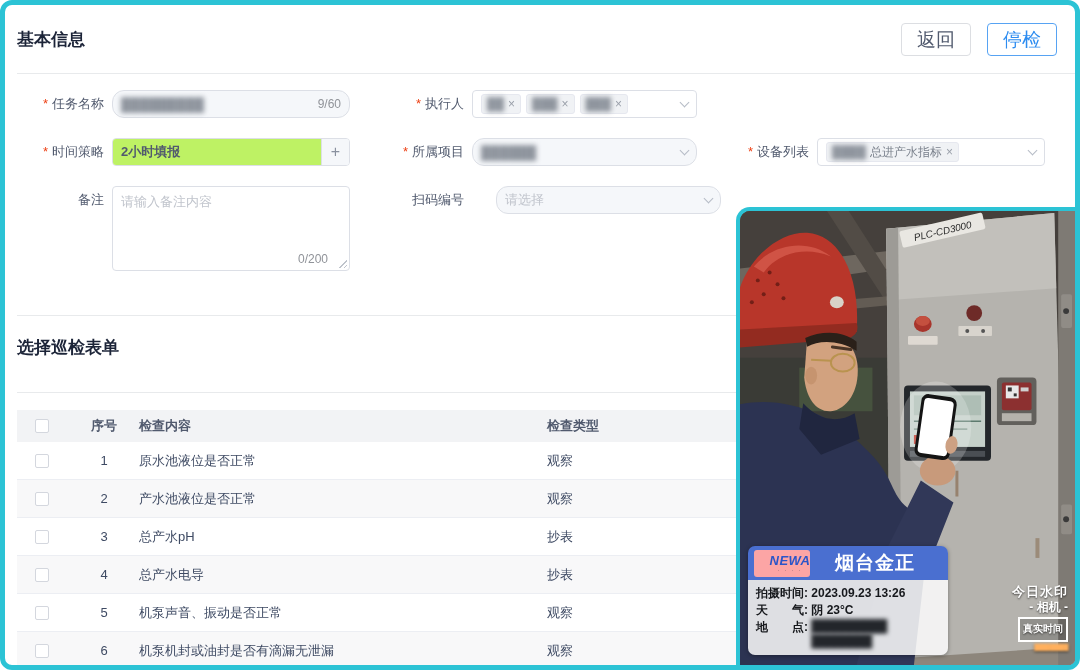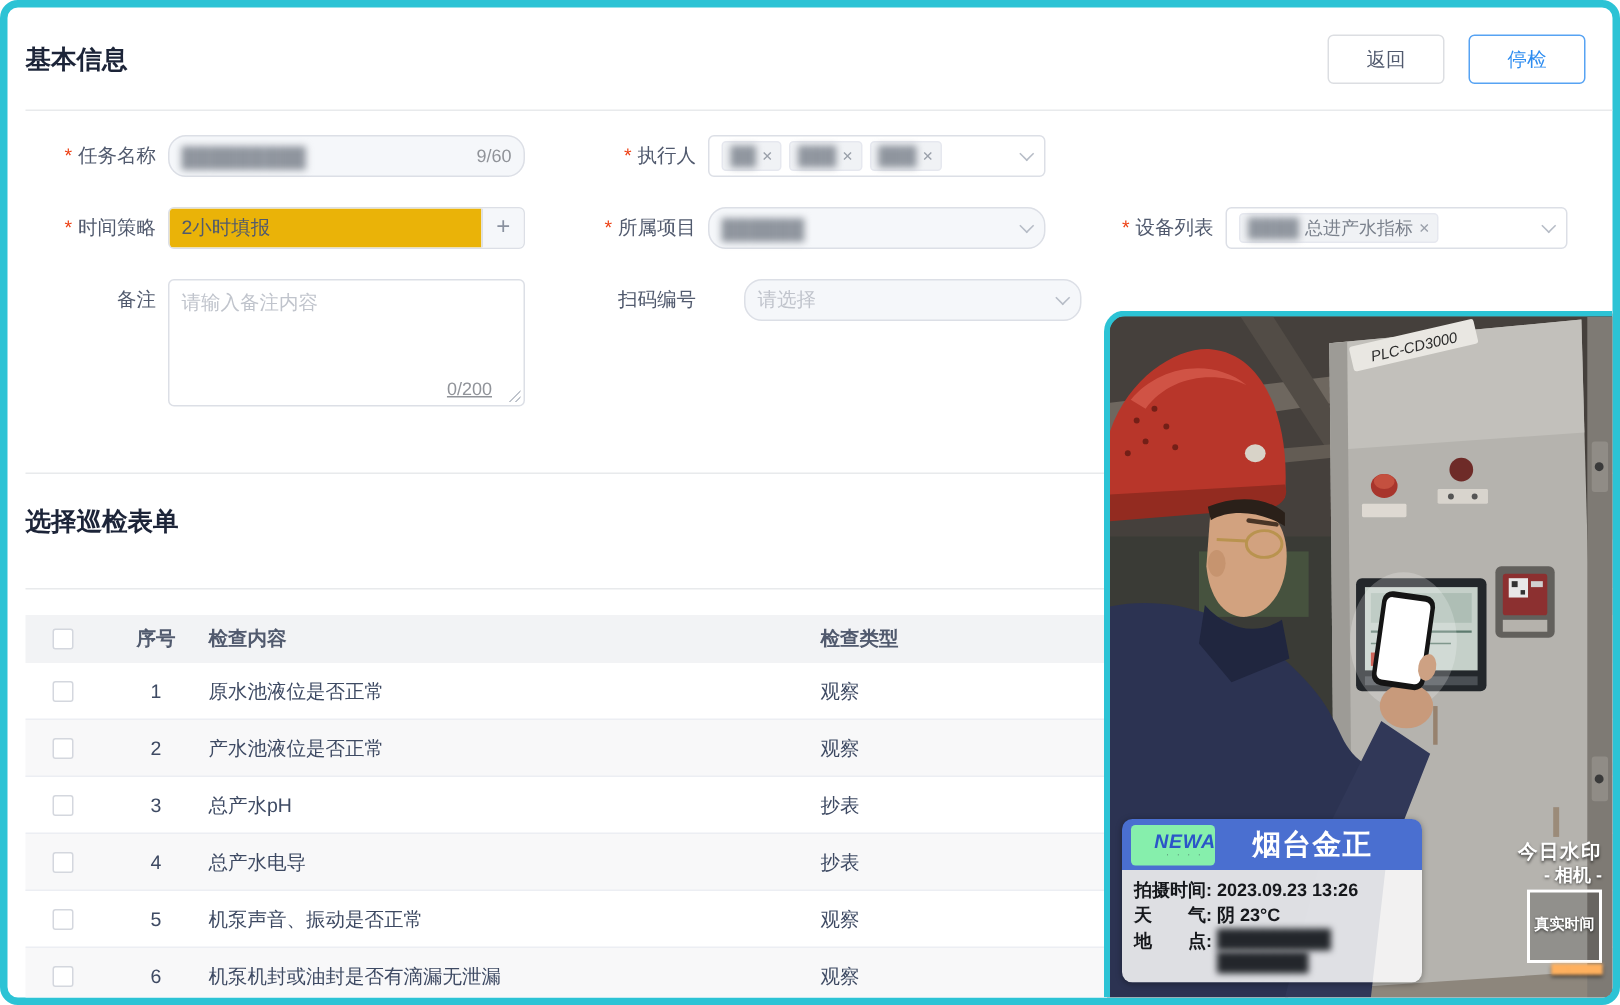--- a/index.html
+++ b/index.html
@@ -6,21 +6,21 @@
   * { box-sizing:border-box; }
   body { font-family:"Liberation Sans","DejaVu Sans",sans-serif; }
 
   .stage { position:relative; width:1080px; height:670px; background:#fff; overflow:hidden; }
   .page  { position:absolute; inset:0; border:5px solid #2cc3d5; border-radius:12px; background:#fff; overflow:hidden; }
 
   
   .hdr { position:absolute; top:18px; left:12px; right:18px; display:flex; align-items:center; }
   .hdr h1 { margin:0; font-size:17px; font-weight:bold; color:#1c2438; }
   .hdr .btns { margin-left:auto; display:flex; gap:16px; }
-  .btn { height:33px; padding:0 25px; font-size:13px; border-radius:4px; background:#fff; cursor:pointer; }
+  .btn { height:33px; padding:0 15px; font-size:19px; border-radius:4px; background:#fff; cursor:pointer; }
   .btn-default { border:1px solid #dcdee2; color:#515a6e; }
   .btn-ghost   { border:1px solid #57a3f3; color:#2d8cf0; }
 
   .hr { position:absolute; left:12px; right:0; height:1px; background:#e8eaec; }
 
   
   .fld { position:absolute; display:flex; align-items:flex-start; }
   .lbl { font-size:13px; color:#515a6e; text-align:right; padding-right:8px; line-height:28px; flex:none; white-space:nowrap; }
   .req::before { content:"*"; color:#ed4014; margin-right:4px; font-size:13px; }
   .ctl { position:relative; border:1px solid #dcdfe6; border-radius:4px; height:28px; background:#fff;
@@ -28,25 +28,25 @@
   .dis { background:#f5f7fa;border-radius:12px; }
   .blurtxt { filter:blur(2.5px); color:#8f959e; }
   .counter { margin-left:auto; font-size:12px; color:#909399; flex:none; }
   .placeholder { color:#c0c4cc; }
   .chev { width:7px; height:7px; border-right:1.4px solid #b6bcc6; border-bottom:1.4px solid #b6bcc6;
           transform:rotate(45deg); margin-left:auto; margin-top:-4px; flex:none; }
   .tag { display:flex; align-items:center; gap:4px; background:#f0f2f5; border:1px solid #e6e8ef; border-radius:3px;
          height:20px; line-height:20px; padding:0 5px; font-size:12px; margin-right:5px; color:#7a818c; flex:none; }
   .tag .x { color:#9aa0aa; cursor:pointer; font-size:12px; filter:none; }
   .igroup { display:flex; padding:0; overflow:hidden; }
-  .igroup .ival { flex:1; display:flex; align-items:center; padding:0 8px; background:#eab308; height:100%; }
+  .igroup .ival { flex:1; display:flex; align-items:center; padding:0 8px; background:#bef264; height:100%;font-weight:bold; }
   .igroup .iadd { width:28px; border-left:1px solid #dcdfe6; background:#f5f7fa; display:flex; align-items:center;
                   justify-content:center; color:#8a919f; font-size:16px; cursor:pointer; height:100%; }
   .tarea { height:85px; align-items:flex-start; padding:6px 8px; }
-  .tarea .counter { position:absolute; right:21px; bottom:4px;text-decoration:underline; }
+  .tarea .counter { position:absolute; right:21px; bottom:4px; }
   .resize-grip { position:absolute; right:2px; bottom:2px; width:9px; height:9px;
       background:linear-gradient(135deg, transparent 55%, #bfc4cc 55%, #bfc4cc 63%, transparent 63%, transparent 78%, #bfc4cc 78%, #bfc4cc 86%, transparent 86%); }
 
   
   .sec2 { position:absolute; left:12px; top:331px; margin:0; font-size:17px; font-weight:bold; color:#1c2438; }
 
   
   .tbl { position:absolute; left:12px; right:0; top:405px; font-size:13px; }
   .thead, .trow { display:flex; align-items:center; }
   .thead { height:32px; background:#f2f3f5; color:#515a6e; font-weight:bold; }
@@ -60,36 +60,36 @@
   .col-type { flex:1; text-align:left; }
 
   
   .photo { position:absolute; right:0; top:202px; width:339px; height:458px; border-left:4px solid #2cc3d5;
            border-top:4px solid #2cc3d5; border-top-left-radius:14px; overflow:hidden; background:#57524d; z-index:5; }
   .photo svg { display:block; width:100%; height:100%; }
 
   .wm-card { position:absolute; left:8px; bottom:10px; width:200px; border-radius:7px; overflow:hidden;
              box-shadow:0 1px 4px rgba(0,0,0,.35); }
   .wm-head { height:34px; background:#4a6fd0; display:flex; align-items:center; padding:0 8px 0 6px; }
-  .wm-logo { background:#86efac; border-radius:3px; width:56px; height:27px; display:flex; flex-direction:column;
+  .wm-logo { background:#fca5a5; border-radius:3px; width:56px; height:27px; display:flex; flex-direction:column;
              align-items:center; justify-content:center; line-height:1; flex:none;padding-left:16px; }
   .wm-logo .nm { color:#2b55c8; font-weight:bold; font-style:italic; font-size:13px; letter-spacing:0.5px; }
   .wm-logo .tg { color:#334; font-size:5px; letter-spacing:2px; margin-top:1px; }
   .wm-title { flex:1; text-align:center; color:#fff; font-weight:bold; font-size:19px; letter-spacing:1px; }
   .wm-body { background:rgba(252,252,252,0.86); padding:5px 8px 6px; }
   .wm-row { display:flex; font-size:12px; font-weight:bold; color:#16181c; line-height:17px; white-space:nowrap; }
   .wm-row .wl { flex:none; }
   .wm-loc-lines { display:inline-block; vertical-align:top; }
   .wm-mask { filter:blur(2px); color:#23262b; letter-spacing:-1px; line-height:15px; font-size:12px; }
 
   .wm-side { position:absolute; right:7px; bottom:14px; text-align:right; color:#fff;
              text-shadow:0 1px 2px rgba(0,0,0,.65); line-height:1.25; }
   .wm-side .l1 { font-size:13px; font-weight:bold; letter-spacing:1px; }
   .wm-side .l2 { font-size:12px; font-weight:bold; }
-  .wm-side .l3 { display:inline-block; border:2px solid #fff; padding:16px 3px; font-size:10px; font-weight:bold;
+  .wm-side .l3 { display:inline-block; border:2px solid #fff; padding:4px 3px; font-size:10px; font-weight:bold;
                  margin-top:2px; background:rgba(40,40,40,.25); }
   .wm-side .l4 { font-size:6px; color:#ffb05e; filter:blur(1px); margin-top:2px; letter-spacing:-0.5px; }
 </style>
 </head>
 <body>
 
 <div class="stage">
 <div class="page">
 
   <div class="hdr">

